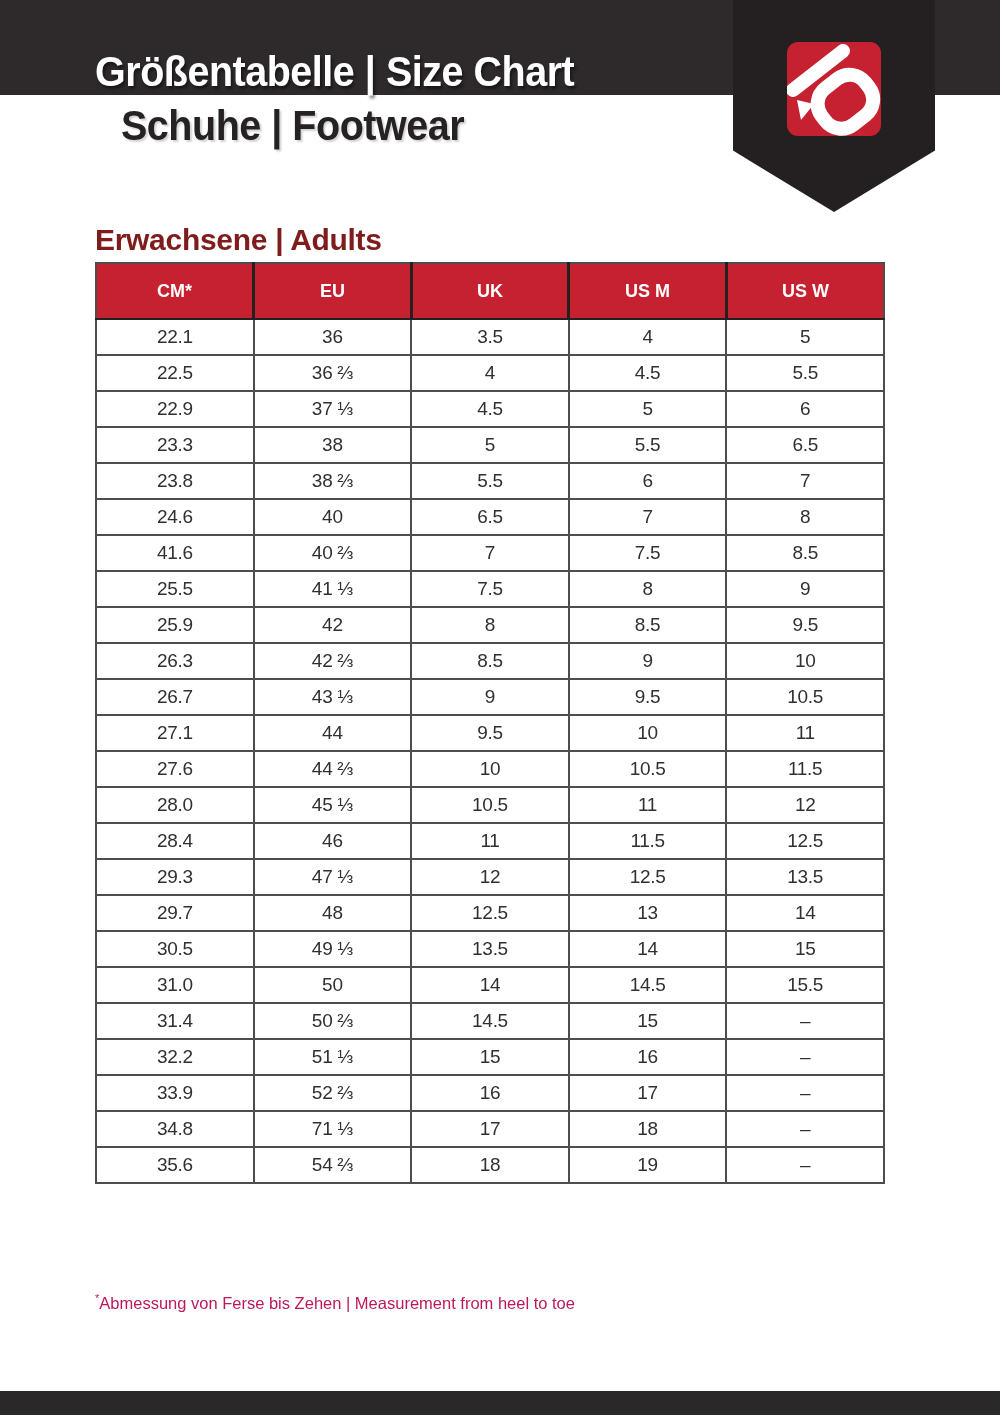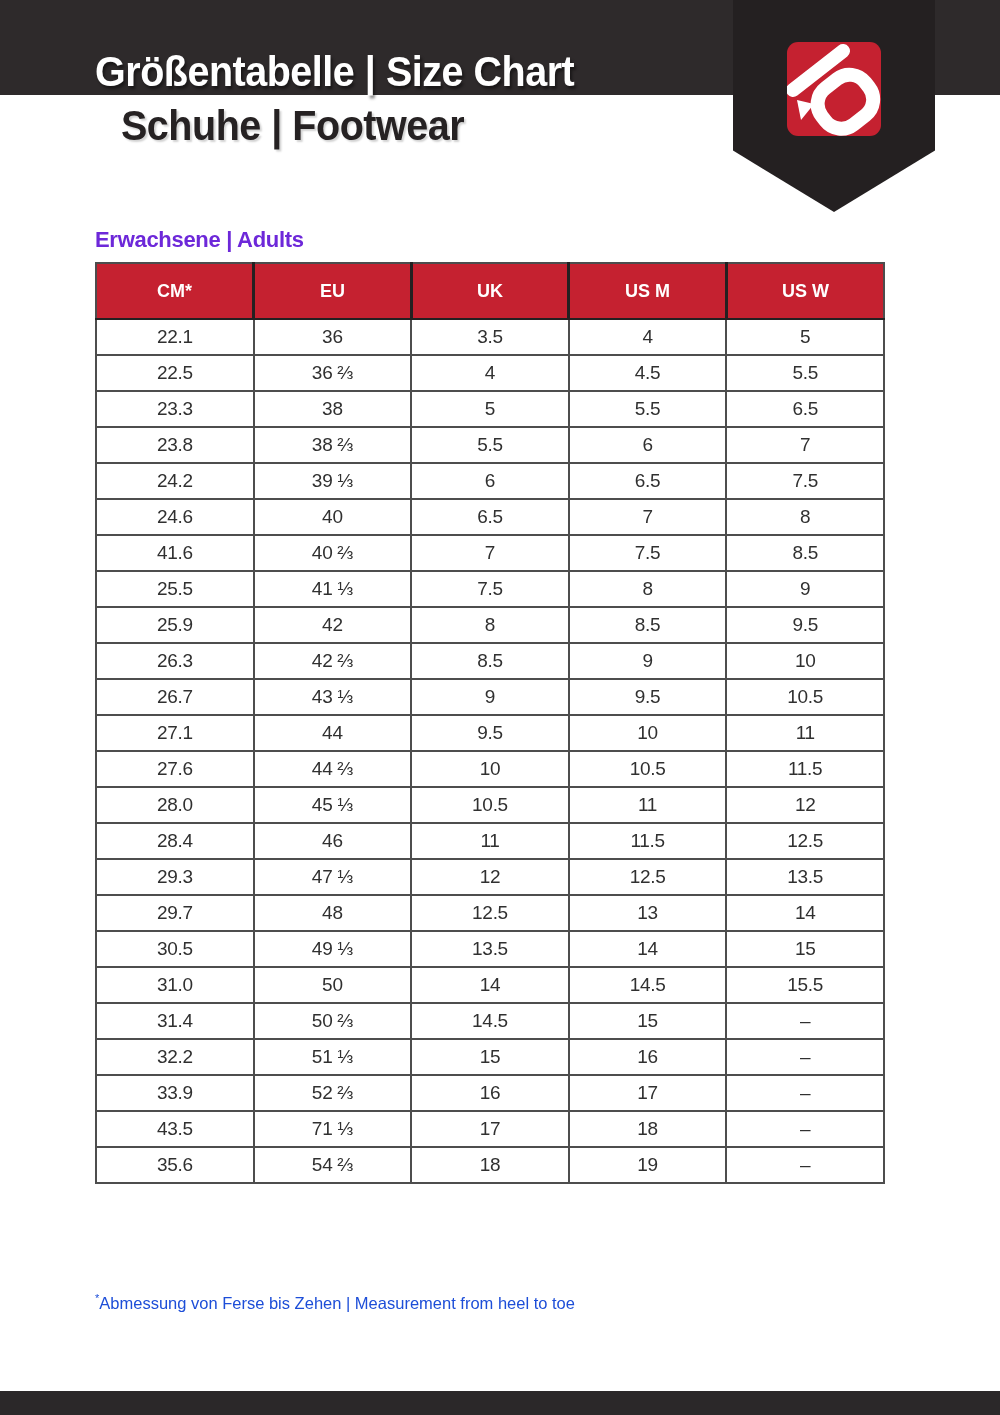--- a/index.html
+++ b/index.html
@@ -38,21 +38,21 @@
   .pennant{
     position:absolute;left:733px;top:0;width:202px;height:212px;
     background:var(--pennant-dark);
     -webkit-clip-path:polygon(0 0,100% 0,100% 71%,50% 100%,0 71%);
     clip-path:polygon(0 0,100% 0,100% 71%,50% 100%,0 71%);
   }
   .logo{position:absolute;left:54px;top:42px;width:94px;height:94px;}
   .logo-bg{fill:var(--brand-red);}
   .section-heading{
     position:absolute;left:95px;top:226px;
-    font-size:22px;line-height:28px;font-weight:bold;color:#6d28d9;
+    font-size:30px;line-height:28px;font-weight:bold;color:#7f1d1d;
     letter-spacing:-0.3px;white-space:nowrap;
   }
   .size-table{
     position:absolute;left:95px;top:262px;width:790px;
     border-collapse:collapse;table-layout:fixed;
     border:2px solid var(--grid-line);
     padding-left:36px;
   }
   .size-table th{
     background:var(--brand-red);color:#ffffff;
@@ -63,21 +63,21 @@
   }
   .size-table th:first-child{border-left:none;}
   .size-table td{
     height:36px;text-align:center;vertical-align:middle;
     font-size:19px;color:var(--text-dark);
     border:2px solid var(--grid-line);
     letter-spacing:-0.3px;
   }
   .footnote{
     position:absolute;left:95px;top:1292px;
-    font-size:16.5px;color:#1d4ed8;white-space:nowrap;
+    font-size:16.5px;color:#be185d;white-space:nowrap;
   }
   .footnote sup{font-size:11px;vertical-align:super;}
   .bottom-bar{
     position:absolute;left:0;top:1391px;width:1000px;height:24px;
     background:var(--footer-dark);
   }
 </style>
 </head>
 <body>
 
@@ -126,41 +126,41 @@
           <td>5</td>
         </tr>
         <tr>
           <td>22.5</td>
           <td>36 ⅔</td>
           <td>4</td>
           <td>4.5</td>
           <td>5.5</td>
         </tr>
         <tr>
+          <td>22.9</td>
+          <td>37 ⅓</td>
+          <td>4.5</td>
+          <td>5</td>
+          <td>6</td>
+        </tr>
+        <tr>
           <td>23.3</td>
           <td>38</td>
           <td>5</td>
           <td>5.5</td>
           <td>6.5</td>
         </tr>
         <tr>
           <td>23.8</td>
           <td>38 ⅔</td>
           <td>5.5</td>
           <td>6</td>
           <td>7</td>
         </tr>
         <tr>
-          <td>24.2</td>
-          <td>39 ⅓</td>
-          <td>6</td>
-          <td>6.5</td>
-          <td>7.5</td>
-        </tr>
-        <tr>
           <td>24.6</td>
           <td>40</td>
           <td>6.5</td>
           <td>7</td>
           <td>8</td>
         </tr>
         <tr>
           <td>41.6</td>
           <td>40 ⅔</td>
           <td>7</td>
@@ -266,21 +266,21 @@
           <td>–</td>
         </tr>
         <tr>
           <td>33.9</td>
           <td>52 ⅔</td>
           <td>16</td>
           <td>17</td>
           <td>–</td>
         </tr>
         <tr>
-          <td>43.5</td>
+          <td>34.8</td>
           <td>71 ⅓</td>
           <td>17</td>
           <td>18</td>
           <td>–</td>
         </tr>
         <tr>
           <td>35.6</td>
           <td>54 ⅔</td>
           <td>18</td>
           <td>19</td>

